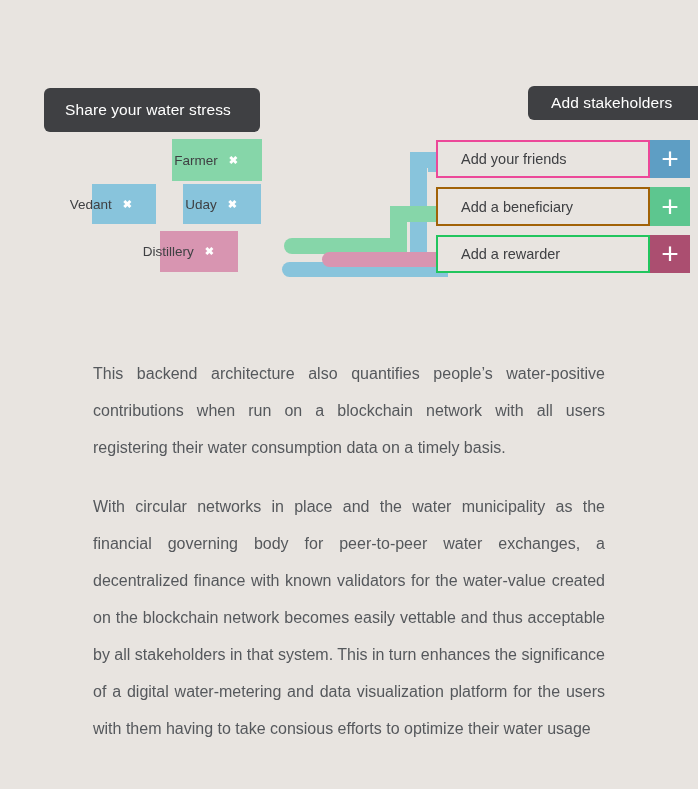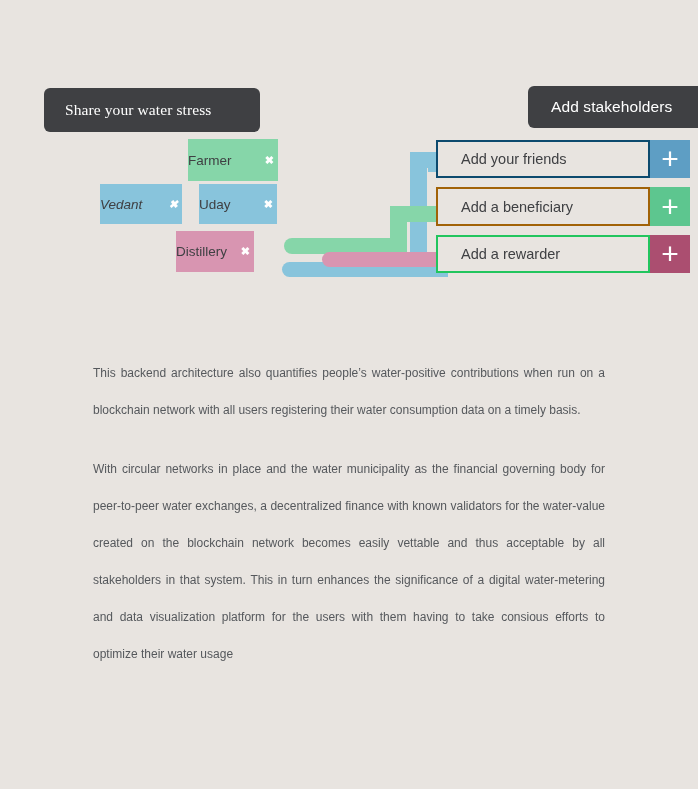--- a/index.html
+++ b/index.html
@@ -32,59 +32,57 @@
     letter-spacing: 0.1px;
   }
   .bar-left {
     left: 44px;
     top: 88px;
     width: 216px;
     height: 44px;
     border-radius: 6px 6px 6px 6px;
     padding-left: 21px;
     box-sizing: border-box;
-    font-family: Liberation Serif, serif;
   }
   .bar-right {
     left: 528px;
     top: 86px;
     width: 170px;
-    height: 42px;
+    height: 34px;
     border-radius: 6px 0 0 6px;
     padding-left: 23px;
     box-sizing: border-box;
   }
 
   
   .tag {
     position: absolute;
     display: flex;
     align-items: center;
-    justify-content: space-between;
-    box-sizing: border-box;
-    padding-right: 4px;
+    justify-content: flex-end;
+    box-sizing: border-box;
+    padding-right: 24px;
     color: #3f4043;
     font-size: 13.5px;
-    margin-left: 16px;
   }
   .tag .tag-label { white-space: nowrap; }
   .tag .tag-close {
     color: #ffffff;
     font-size: 11px;
     font-weight: bold;
     margin-left: 11px;
     line-height: 1;
     cursor: pointer;
   }
   .tag-green  { background: #86d6a9; }
   .tag-blue   { background: #88c4dc; }
   .tag-pink   { background: #d895b1; }
 
   .tag-farmer    { left: 172px; top: 139px; width:  90px; height: 42px; }
-  .tag-vedant    { left:  84px; top: 184px; width:  82px; height: 40px; font-style: italic; }
+  .tag-vedant    { left:  92px; top: 184px; width:  64px; height: 40px; }
   .tag-uday      { left: 183px; top: 184px; width:  78px; height: 40px; }
   .tag-distillery{ left: 160px; top: 231px; width: 78px; height: 41px; }
 
   
   .pipe {
     position: absolute;
   }
   .pipe-blue  { background: #88c4dc; }
   .pipe-green { background: #86d6a9; }
   .pipe-pink  { background: #d895b1; }
@@ -125,38 +123,38 @@
     font-size: 30px;
     line-height: 1;
     font-weight: 300;
     cursor: pointer;
   }
 
   .row-friends     { left: 436px; top: 140px; width: 262px; height: 38px; }
   .row-beneficiary { left: 436px; top: 187px; width: 262px; height: 39px; }
   .row-rewarder    { left: 436px; top: 235px; width: 262px; height: 38px; }
 
-  .row-friends     .input-box { width: 214px; border: 2px solid #0c4a6e; }
+  .row-friends     .input-box { width: 214px; border: 2px solid #ec4899; }
   .row-beneficiary .input-box { width: 214px; border: 2px solid #a16207; }
   .row-rewarder    .input-box { width: 214px; border: 2px solid #22c55e; }
 
   .row-friends     .plus-btn  { background: #5e9ec4; }
   .row-beneficiary .plus-btn  { background: #5dc68f; }
   .row-rewarder    .plus-btn  { background: #ab4e70; }
 
   
   .copy {
     position: absolute;
     left: 93px;
     top: 355px;
     width: 512px;
   }
   .copy p {
     margin: 0 0 22px 0;
-    font-size: 12px;
+    font-size: 16px;
     line-height: 37px;
     color: #55585c;
     text-align: justify;
     text-justify: inter-word;
   }
   .copy p:last-child { margin-bottom: 0; }
 </style>
 </head>
 <body>
 

